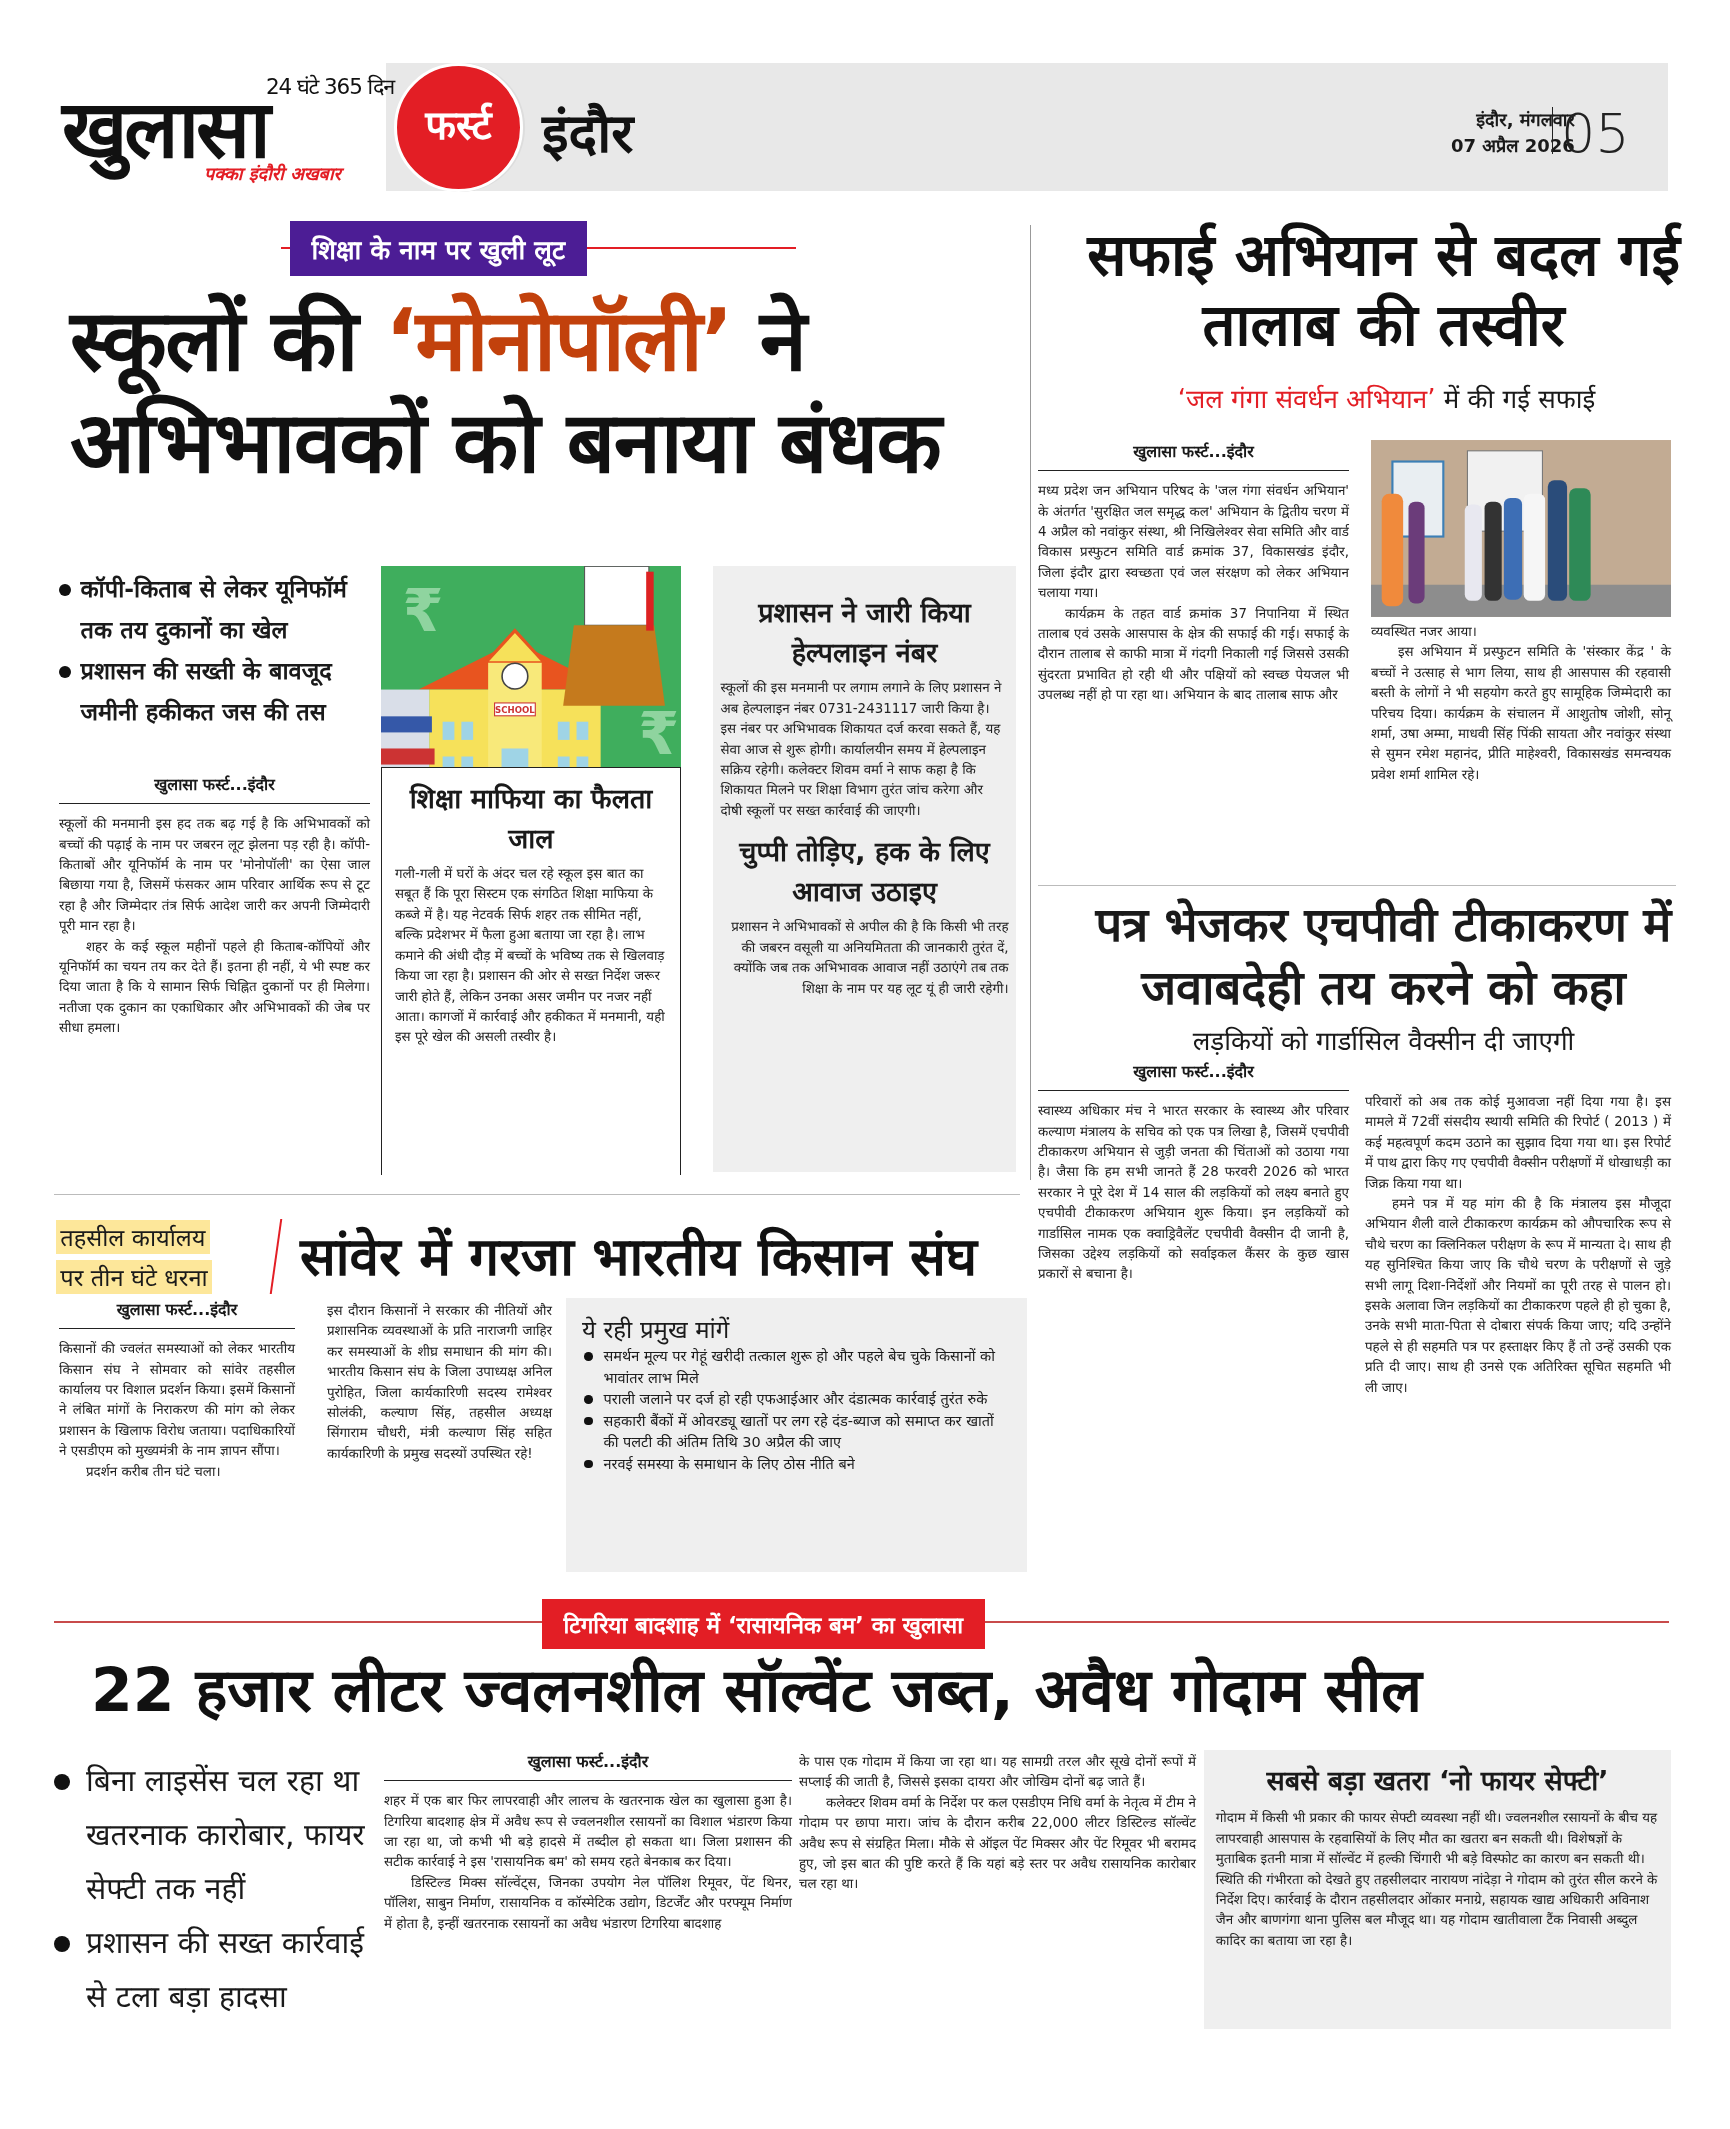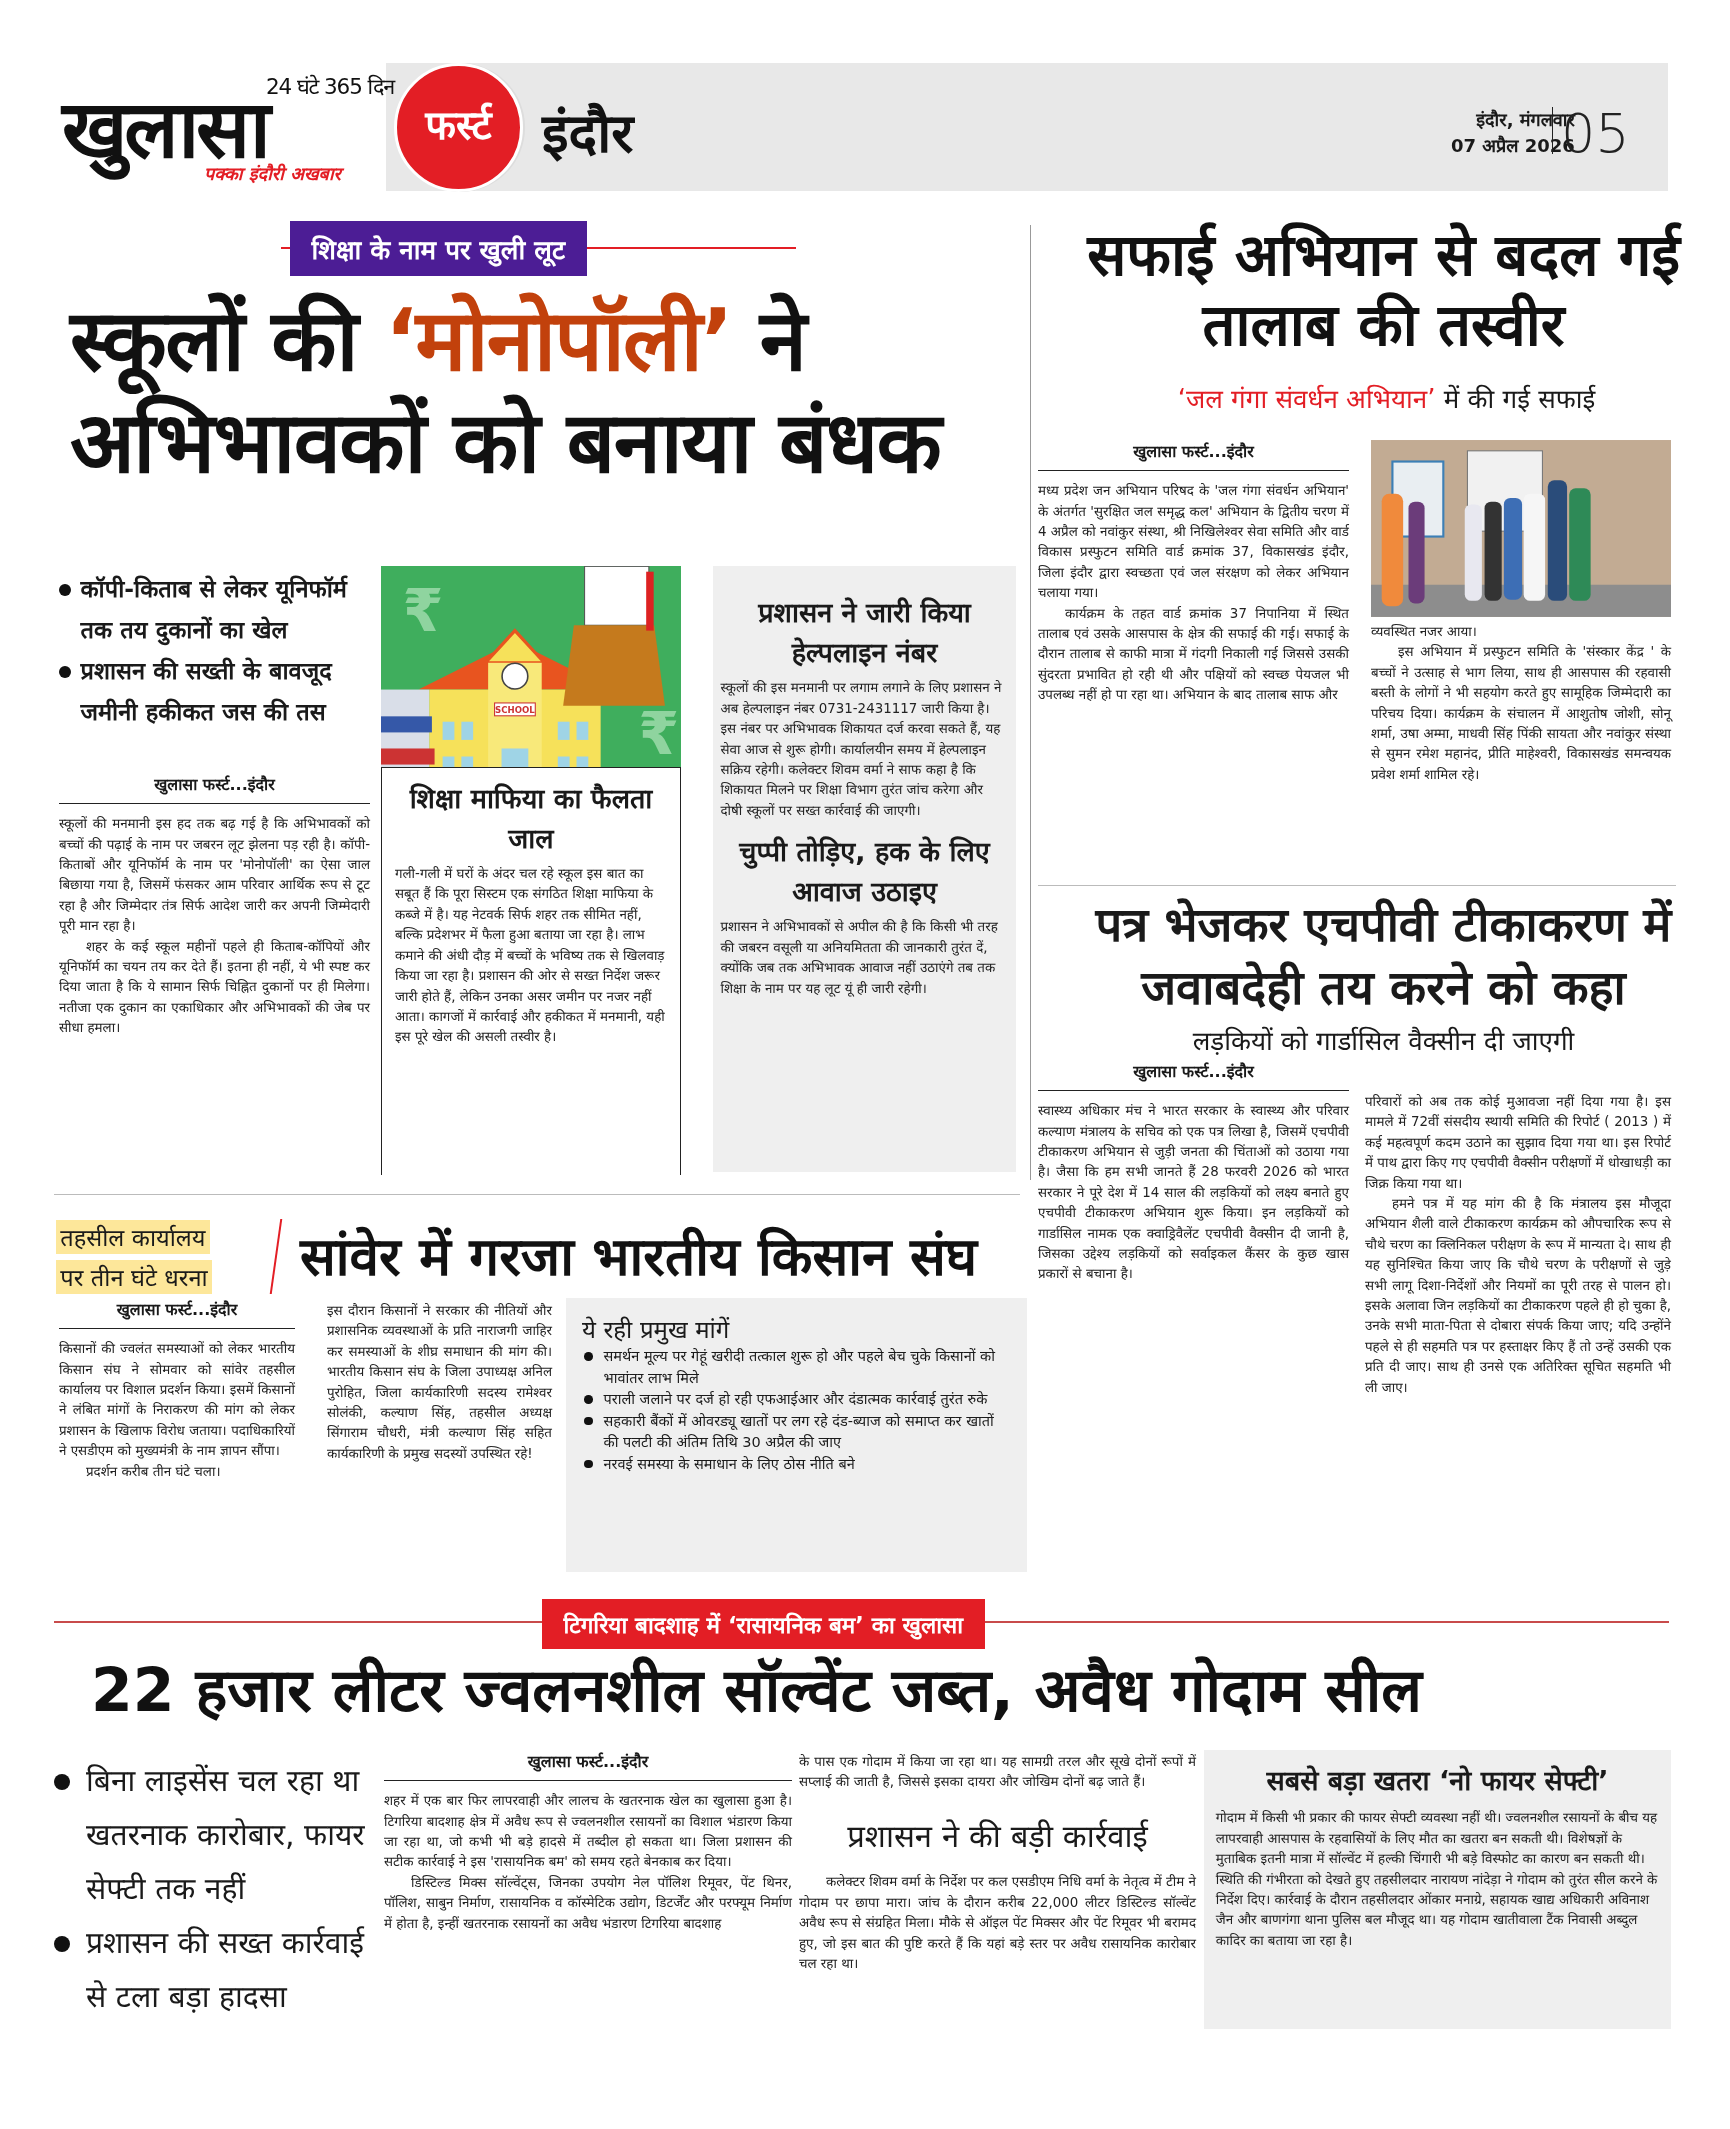--- a/index.html
+++ b/index.html
@@ -139,21 +139,21 @@
 
   <div class="abs box-mafia">
     <h3 class="side-h">शिक्षा माफिया का फैलता जाल</h3>
     <div class="body-text" style="text-align:left">गली-गली में घरों के अंदर चल रहे स्कूल इस बात का सबूत हैं कि पूरा सिस्टम एक संगठित शिक्षा माफिया के कब्जे में है। यह नेटवर्क सिर्फ शहर तक सीमित नहीं, बल्कि प्रदेशभर में फैला हुआ बताया जा रहा है। लाभ कमाने की अंधी दौड़ में बच्चों के भविष्य तक से खिलवाड़ किया जा रहा है। प्रशासन की ओर से सख्त निर्देश जरूर जारी होते हैं, लेकिन उनका असर जमीन पर नजर नहीं आता। कागजों में कार्रवाई और हकीकत में मनमानी, यही इस पूरे खेल की असली तस्वीर है।</div>
   </div>
 
   <aside class="abs sidebox-gray">
     <h3 class="side-h">प्रशासन ने जारी किया हेल्पलाइन नंबर</h3>
     <div class="body-text" style="text-align:left">स्कूलों की इस मनमानी पर लगाम लगाने के लिए प्रशासन ने अब हेल्पलाइन नंबर 0731-2431117 जारी किया है। इस नंबर पर अभिभावक शिकायत दर्ज करवा सकते हैं, यह सेवा आज से शुरू होगी। कार्यालयीन समय में हेल्पलाइन सक्रिय रहेगी। कलेक्टर शिवम वर्मा ने साफ कहा है कि शिकायत मिलने पर शिक्षा विभाग तुरंत जांच करेगा और दोषी स्कूलों पर सख्त कार्रवाई की जाएगी।</div>
     <h3 class="side-h" style="margin-top:10.7px">चुप्पी तोड़िए, हक के लिए आवाज उठाइए</h3>
-    <div class="body-text" style="text-align:left">प्रशासन ने अभिभावकों से अपील की है कि किसी भी तरह की जबरन वसूली या अनियमितता की जानकारी तुरंत दें, क्योंकि जब तक अभिभावक आवाज नहीं उठाएंगे तब तक शिक्षा के नाम पर यह लूट यूं ही जारी रहेगी।</div>
+    <div class="body-text" style="text-align:right">प्रशासन ने अभिभावकों से अपील की है कि किसी भी तरह की जबरन वसूली या अनियमितता की जानकारी तुरंत दें, क्योंकि जब तक अभिभावक आवाज नहीं उठाएंगे तब तक शिक्षा के नाम पर यह लूट यूं ही जारी रहेगी।</div>
   </aside>
 </article>
 
 <div class="abs vline" style="left:1030px;top:225px;height:955px"></div>
 
 <article>
   <h2 class="abs r-h1">सफाई अभियान से बदल गई तालाब की तस्वीर</h2>
   <div class="abs r-sub"><span class="red">‘जल गंगा संवर्धन अभियान’</span><span> में की गई सफाई</span></div>
   <div class="abs" style="left:1038px;top:440px;width:311px">
     <div class="dateline">खुलासा फर्स्ट...इंदौर</div>
@@ -245,21 +245,20 @@
   </ul>
   <div class="abs" style="left:384px;top:1750px;width:408px">
     <div class="dateline">खुलासा फर्स्ट...इंदौर</div>
     <div class="body-text">
       <p>शहर में एक बार फिर लापरवाही और लालच के खतरनाक खेल का खुलासा हुआ है। टिगरिया बादशाह क्षेत्र में अवैध रूप से ज्वलनशील रसायनों का विशाल भंडारण किया जा रहा था, जो कभी भी बड़े हादसे में तब्दील हो सकता था। जिला प्रशासन की सटीक कार्रवाई ने इस 'रासायनिक बम' को समय रहते बेनकाब कर दिया।</p>
       <p class="ind">डिस्टिल्ड मिक्स सॉल्वेंट्स, जिनका उपयोग नेल पॉलिश रिमूवर, पेंट थिनर, पॉलिश, साबुन निर्माण, रासायनिक व कॉस्मेटिक उद्योग, डिटर्जेंट और परफ्यूम निर्माण में होता है, इन्हीं खतरनाक रसायनों का अवैध भंडारण टिगरिया बादशाह</p>
     </div>
   </div>
   <div class="abs" style="left:799px;top:1752px;width:397px">
     <div class="body-text">के पास एक गोदाम में किया जा रहा था। यह सामग्री तरल और सूखे दोनों रूपों में सप्लाई की जाती है, जिससे इसका दायरा और जोखिम दोनों बढ़ जाते हैं।</div>
-    <h3 style="font-size:31px;text-align:center;margin:21.5px 0 16px;font-weight:normal">प्रशासन ने की बड़ी कार्रवाई</h3>
     <div class="body-text" style="text-indent:27px">कलेक्टर शिवम वर्मा के निर्देश पर कल एसडीएम निधि वर्मा के नेतृत्व में टीम ने गोदाम पर छापा मारा। जांच के दौरान करीब 22,000 लीटर डिस्टिल्ड सॉल्वेंट अवैध रूप से संग्रहित मिला। मौके से ऑइल पेंट मिक्सर और पेंट रिमूवर भी बरामद हुए, जो इस बात की पुष्टि करते हैं कि यहां बड़े स्तर पर अवैध रासायनिक कारोबार चल रहा था।</div>
   </div>
   <aside class="abs firebox">
     <h3>सबसे बड़ा खतरा ‘नो फायर सेफ्टी’</h3>
     <div class="body-text" style="text-align:left">गोदाम में किसी भी प्रकार की फायर सेफ्टी व्यवस्था नहीं थी। ज्वलनशील रसायनों के बीच यह लापरवाही आसपास के रहवासियों के लिए मौत का खतरा बन सकती थी। विशेषज्ञों के मुताबिक इतनी मात्रा में सॉल्वेंट में हल्की चिंगारी भी बड़े विस्फोट का कारण बन सकती थी। स्थिति की गंभीरता को देखते हुए तहसीलदार नारायण नांदेड़ा ने गोदाम को तुरंत सील करने के निर्देश दिए। कार्रवाई के दौरान तहसीलदार ओंकार मनाग्रे, सहायक खाद्य अधिकारी अविनाश जैन और बाणगंगा थाना पुलिस बल मौजूद था। यह गोदाम खातीवाला टैंक निवासी अब्दुल कादिर का बताया जा रहा है।</div>
   </aside>
 </article>
 
 
 </body></html>

